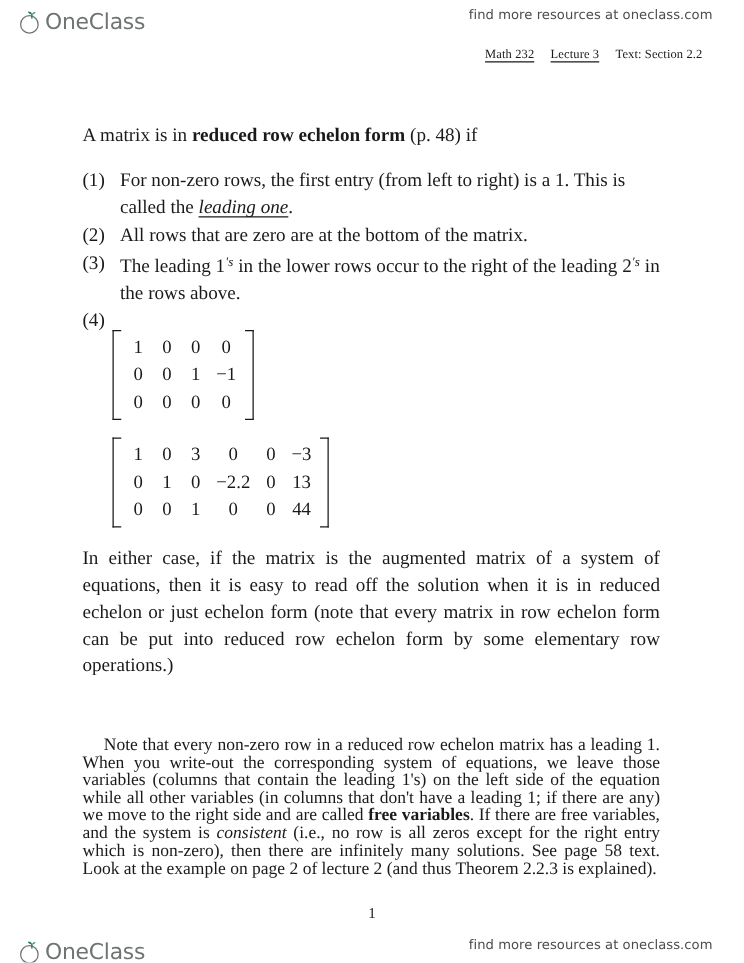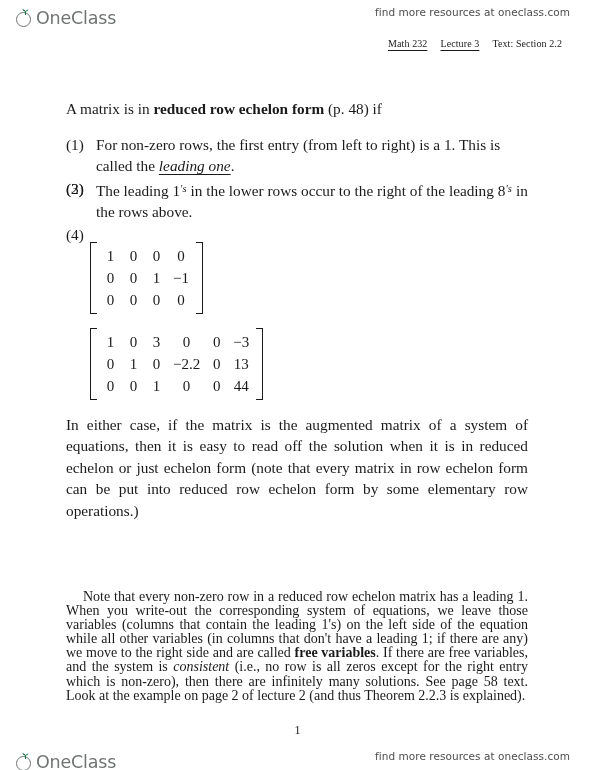--- a/index.html
+++ b/index.html
@@ -235,25 +235,25 @@
 
     <div class="spacer-14"></div>
 
     <div class="enum">
 
       <div class="enum-item">
         <span class="num">(1)</span><span>For non-zero rows, the first entry (from left to right) is a 1. This is called the </span><span class="uline">leading one</span><span>.</span>
       </div>
 
       <div class="enum-item">
-        <span class="num">(2)</span>
+        <span class="num">(2)</span><span>All rows that are zero are at the bottom of the matrix.</span>
       </div>
 
       <div class="enum-item">
-        <span class="num">(3)</span><span>The leading 1</span><span class="primes">'s</span><span> in the lower rows occur to the right of the leading 8</span><span class="primes">'s</span><span> in the rows above.</span>
+        <span class="num">(3)</span><span>The leading 1</span><span class="primes">'s</span><span> in the lower rows occur to the right of the leading 2</span><span class="primes">'s</span><span> in the rows above.</span>
       </div>
 
       <div class="enum-item">
         <span class="num">(4)</span>
       </div>
 
     </div>
 
     <div class="spacer-10"></div>
 

